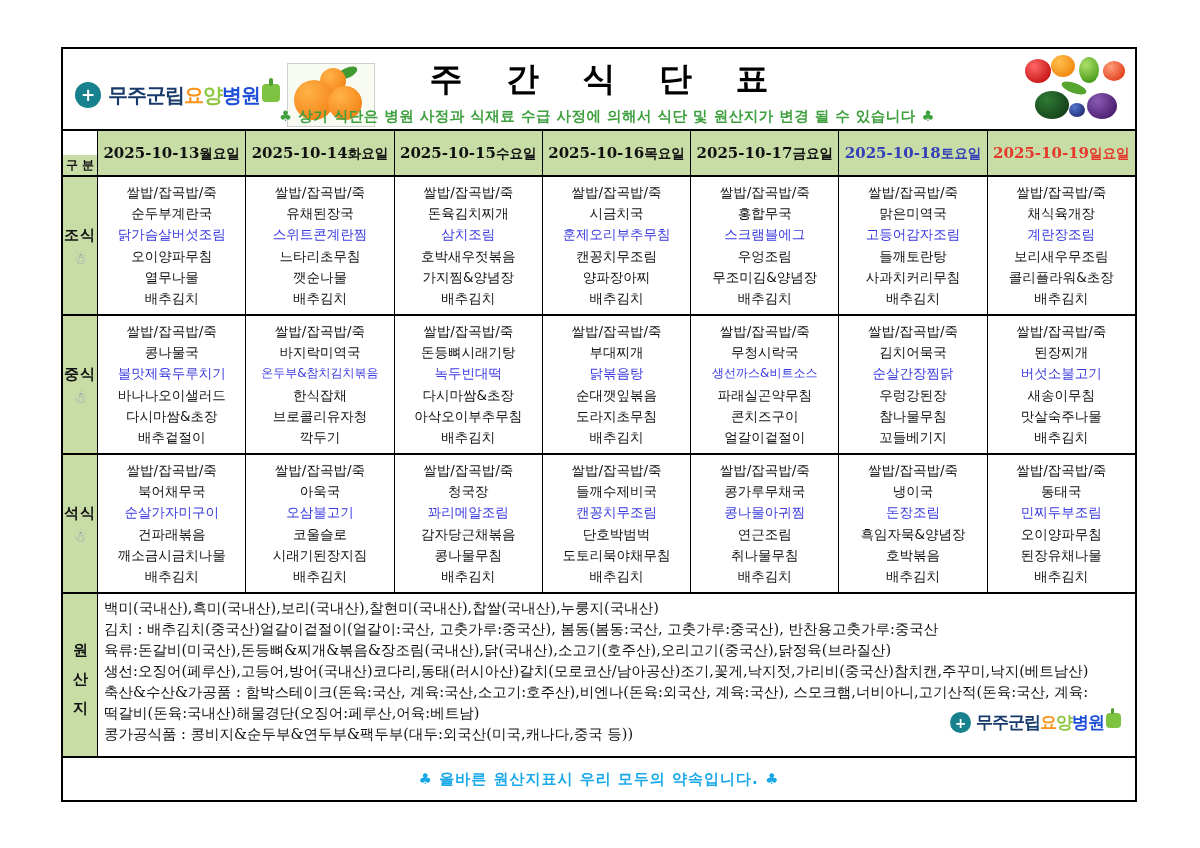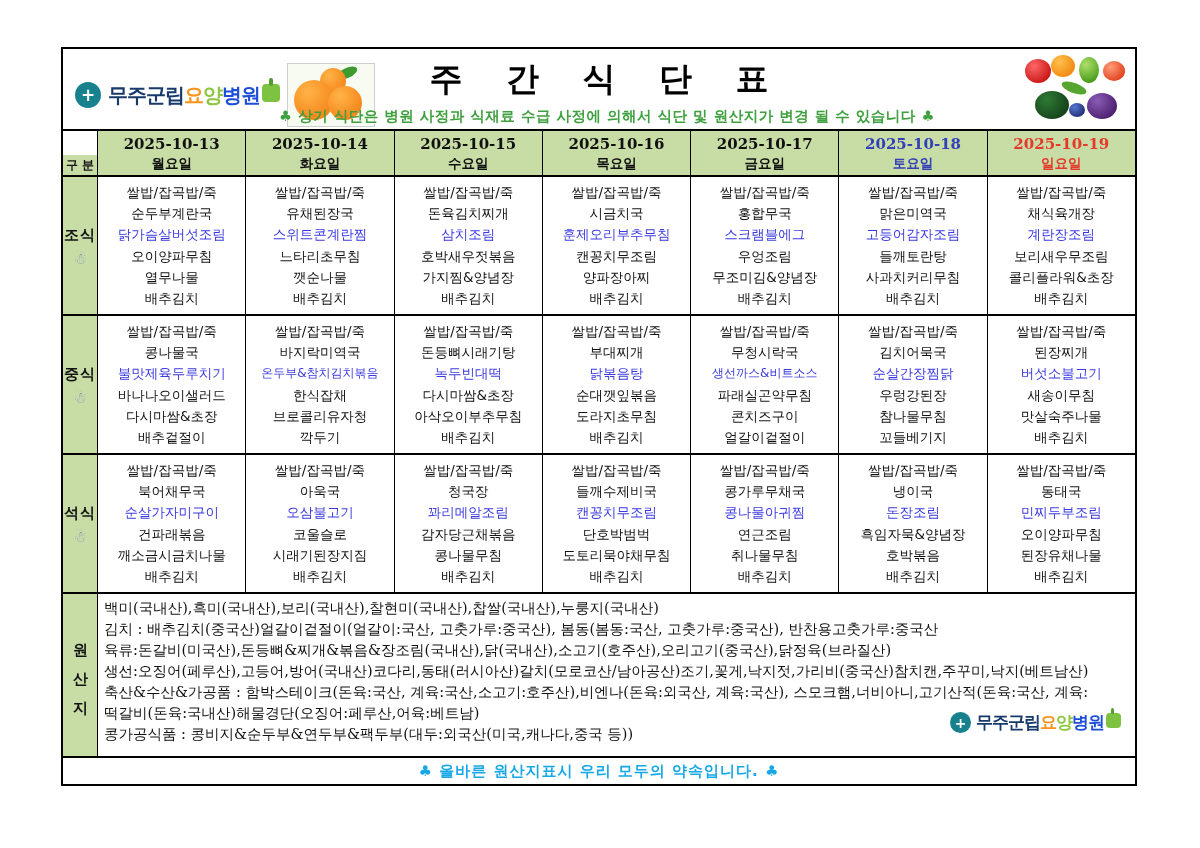--- a/index.html
+++ b/index.html
@@ -41,21 +41,21 @@
   .f-berry{width:16px;height:14px;background:radial-gradient(circle at 35% 30%,#5577d0,#202a70 80%);left:52px;top:50px;}
   .f-leaf{width:26px;height:10px;background:#55a52f;left:44px;top:30px;border-radius:50%;transform:rotate(20deg);}
   
   .trow{display:flex;border-top:2px solid #000;box-sizing:border-box;background:#fff;}
   .trow > div{border-left:1px solid #000;box-sizing:border-box;}
   .trow > div:first-child{border-left:none;}
   .label-col{flex:0 0 34px;width:34px;background:#c8dca6;display:flex;flex-direction:column;
     align-items:center;justify-content:center;text-align:center;}
   .day-col{flex:1 1 0;min-width:0;}
   .head-row{height:46px;}
-  .head-row .day-col{background:#c8dca6;display:flex;flex-direction:column;align-items:center;justify-content:center;}
+  .head-row .day-col{background:#c8dca6;display:flex;flex-direction:row;align-items:center;justify-content:center;}
   .corner{font-size:12px;font-weight:bold;letter-spacing:0px;margin-top:24px;}
   .d-date{font-size:15px;font-weight:bold;line-height:19px;font-family:"DejaVu Serif",serif;}
   .d-week{font-size:13.5px;font-weight:bold;line-height:18px;}
   .wd-blue .d-date,.wd-blue .d-week{color:#3340b8;}
   .wd-red  .d-date,.wd-red  .d-week{color:#e5392c;}
   .meal-row{height:139px;}
   .meal-label{font-size:15px;font-weight:600;letter-spacing:1px;}
   .snowman{font-size:15px;line-height:14px;margin-top:7px;color:#8a8a8a;text-shadow:0 0 1px #cfe;}
   .menu-cell{background:#fff;display:flex;flex-direction:column;justify-content:space-evenly;
     text-align:center;padding:2px 1px;}
@@ -69,21 +69,21 @@
   .origin-cell{flex:1 1 0;min-width:0;position:relative;padding:4px 2px 2px 6px;
     display:flex;flex-direction:column;justify-content:flex-start;}
   .o-line{font-size:14.5px;line-height:21px;white-space:nowrap;overflow:hidden;
     font-family:"DejaVu Serif",serif;}
   .origin-logo{position:absolute;right:14px;bottom:22px;display:flex;align-items:center;gap:5px;background:#fff;padding-left:6px;}
   .origin-logo .logo-mark{width:21px;height:21px;font-size:14px;}
   .origin-logo .logo-text{font-size:17px;}
   .origin-logo .logo-tree{width:15px;height:15px;}
   .origin-logo .logo-tree::after{left:5px;top:-5px;width:3px;height:6px;}
   
-  .footer-row{height:28px;display:flex;align-items:center;justify-content:center;}
+  .footer-row{height:44px;display:flex;align-items:center;justify-content:center;}
   .footer-text{font-size:15px;font-weight:bold;color:#18a8e8;letter-spacing:1px;border:none !important;}
 </style>
 </head>
 <body>
 
 <div class="sheet">
 
   <div class="band-top">
     <div class="logo-area">
       <div class="logo-mark">+</div>

